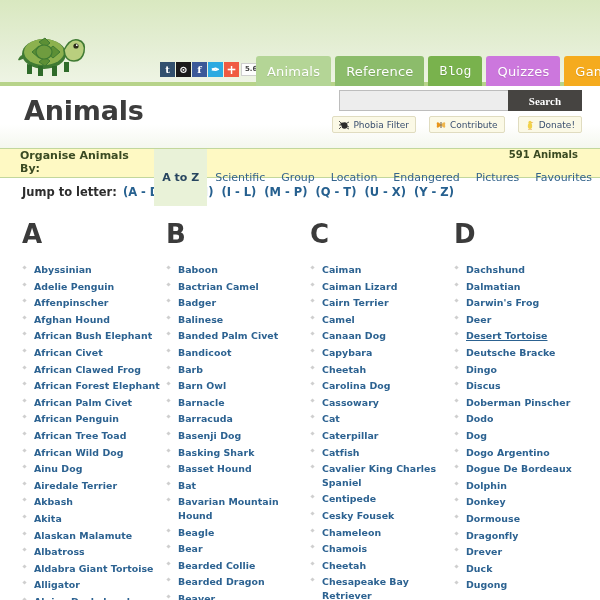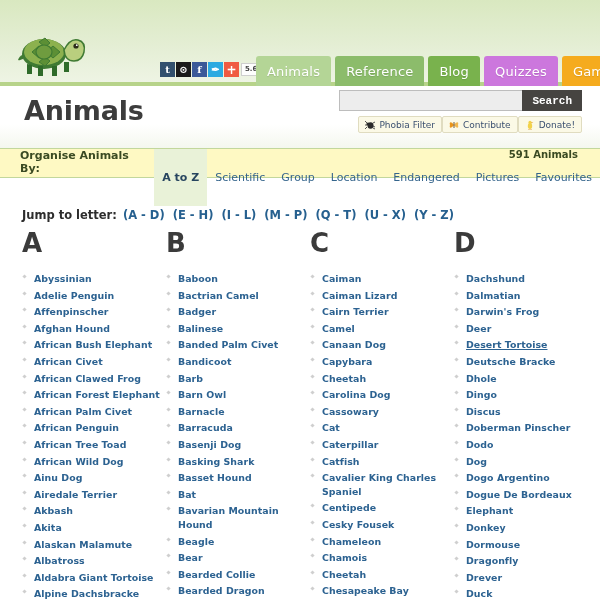--- a/index.html
+++ b/index.html
@@ -69,21 +69,21 @@
     display: flex; align-items: center;
     color: #ffffff;
     font-size: 13px;
     letter-spacing: .2px;
     border-radius: 3px 3px 0 0;
     text-shadow: 0 1px 1px rgba(0,0,0,.12);
     white-space: nowrap;
   }
   .navtab.animals   { background: #b4d596; }
   .navtab.reference { background: #8cbc6b; }
-  .navtab.blog      { background: #79b24d; }
+  .navtab.blog      { background: #79b24d; font-family: Liberation Mono, monospace; }
   .navtab.quizzes   { background: #cc77dd; }
   .navtab.games     { background: #f5ab1e; }
 
   
   .titlerow {
     position: relative;
     height: 62px;
     background: linear-gradient(to bottom, #ffffff 0%, #ffffff 62%, #f4f7ee 100%);
   }
   .page-title {
@@ -112,31 +112,31 @@
     color: #333;
     outline: none;
     font-family: "DejaVu Sans", "Liberation Sans", sans-serif;
   }
   .searchbtn {
     background: #464441;
     color: #fff;
     border: 1px solid #464441;
     font-size: 11px;
     font-weight: bold;
-    padding: 0 9px;
+    padding: 0 20px;
     cursor: pointer;
-    font-family: Liberation Mono, monospace;
+    font-family: Liberation Serif, serif;
   }
 
   
   .utilrow {
     position: absolute;
     right: 18px; top: 30px;
     display: flex;
-    gap: 0;
+    gap: 13px;
     text-align: center;
   }
   .utilbtn {
     background: #fbf9e6;
     border: 1px solid #e0dcc0;
     border-radius: 2px;
     height: 17px;
     padding: 0 6px;
     display: flex; align-items: center; gap: 4px;
     font-size: 9px;
@@ -179,24 +179,24 @@
     right: 22px;
     font-size: 10px;
     font-weight: bold;
     color: #3a4a22;
   }
 
   
   .jumprow {
     height: 28px;
     display: flex;
-    align-items: flex-end;
+    align-items: flex-start;
     padding-left: 22px;
     background: #ffffff;
-    margin-top: 16px;
+    margin-top: 7px;
   }
   .jump-label {
     font-size: 11.5px; font-weight: bold;
     color: #2d2d2d;
     margin-right: 6px;
   }
   .jump-item {
     font-size: 11.5px; font-weight: bold;
     color: #26608f;
     margin-right: 8px;
@@ -362,20 +362,21 @@
         <li><a>African Penguin</a></li>
         <li><a>African Tree Toad</a></li>
         <li><a>African Wild Dog</a></li>
         <li><a>Ainu Dog</a></li>
         <li><a>Airedale Terrier</a></li>
         <li><a>Akbash</a></li>
         <li><a>Akita</a></li>
         <li><a>Alaskan Malamute</a></li>
         <li><a>Albatross</a></li>
         <li><a>Aldabra Giant Tortoise</a></li>
+        <li><a>Alligator</a></li>
         <li><a>Alpine Dachsbracke</a></li>
       </ul>
     </div>
     <div class="col">
       <div class="col-letter">B</div>
       <ul class="animal-list">
         <li><a>Baboon</a></li>
         <li><a>Bactrian Camel</a></li>
         <li><a>Badger</a></li>
         <li><a>Balinese</a></li>
@@ -423,29 +424,28 @@
     </div>
     <div class="col">
       <div class="col-letter">D</div>
       <ul class="animal-list">
         <li><a>Dachshund</a></li>
         <li><a>Dalmatian</a></li>
         <li><a>Darwin's Frog</a></li>
         <li><a>Deer</a></li>
         <li><a class="hovered">Desert Tortoise</a></li>
         <li><a>Deutsche Bracke</a></li>
-        <li><a>Dhole</a></li>
         <li><a>Dingo</a></li>
         <li><a>Discus</a></li>
         <li><a>Doberman Pinscher</a></li>
         <li><a>Dodo</a></li>
         <li><a>Dog</a></li>
         <li><a>Dogo Argentino</a></li>
         <li><a>Dogue De Bordeaux</a></li>
-        <li><a>Elephant</a></li>
+        <li><a>Dolphin</a></li>
         <li><a>Donkey</a></li>
         <li><a>Dormouse</a></li>
         <li><a>Dragonfly</a></li>
         <li><a>Drever</a></li>
         <li><a>Duck</a></li>
         <li><a>Dugong</a></li>
       </ul>
     </div>
   </div>
 

